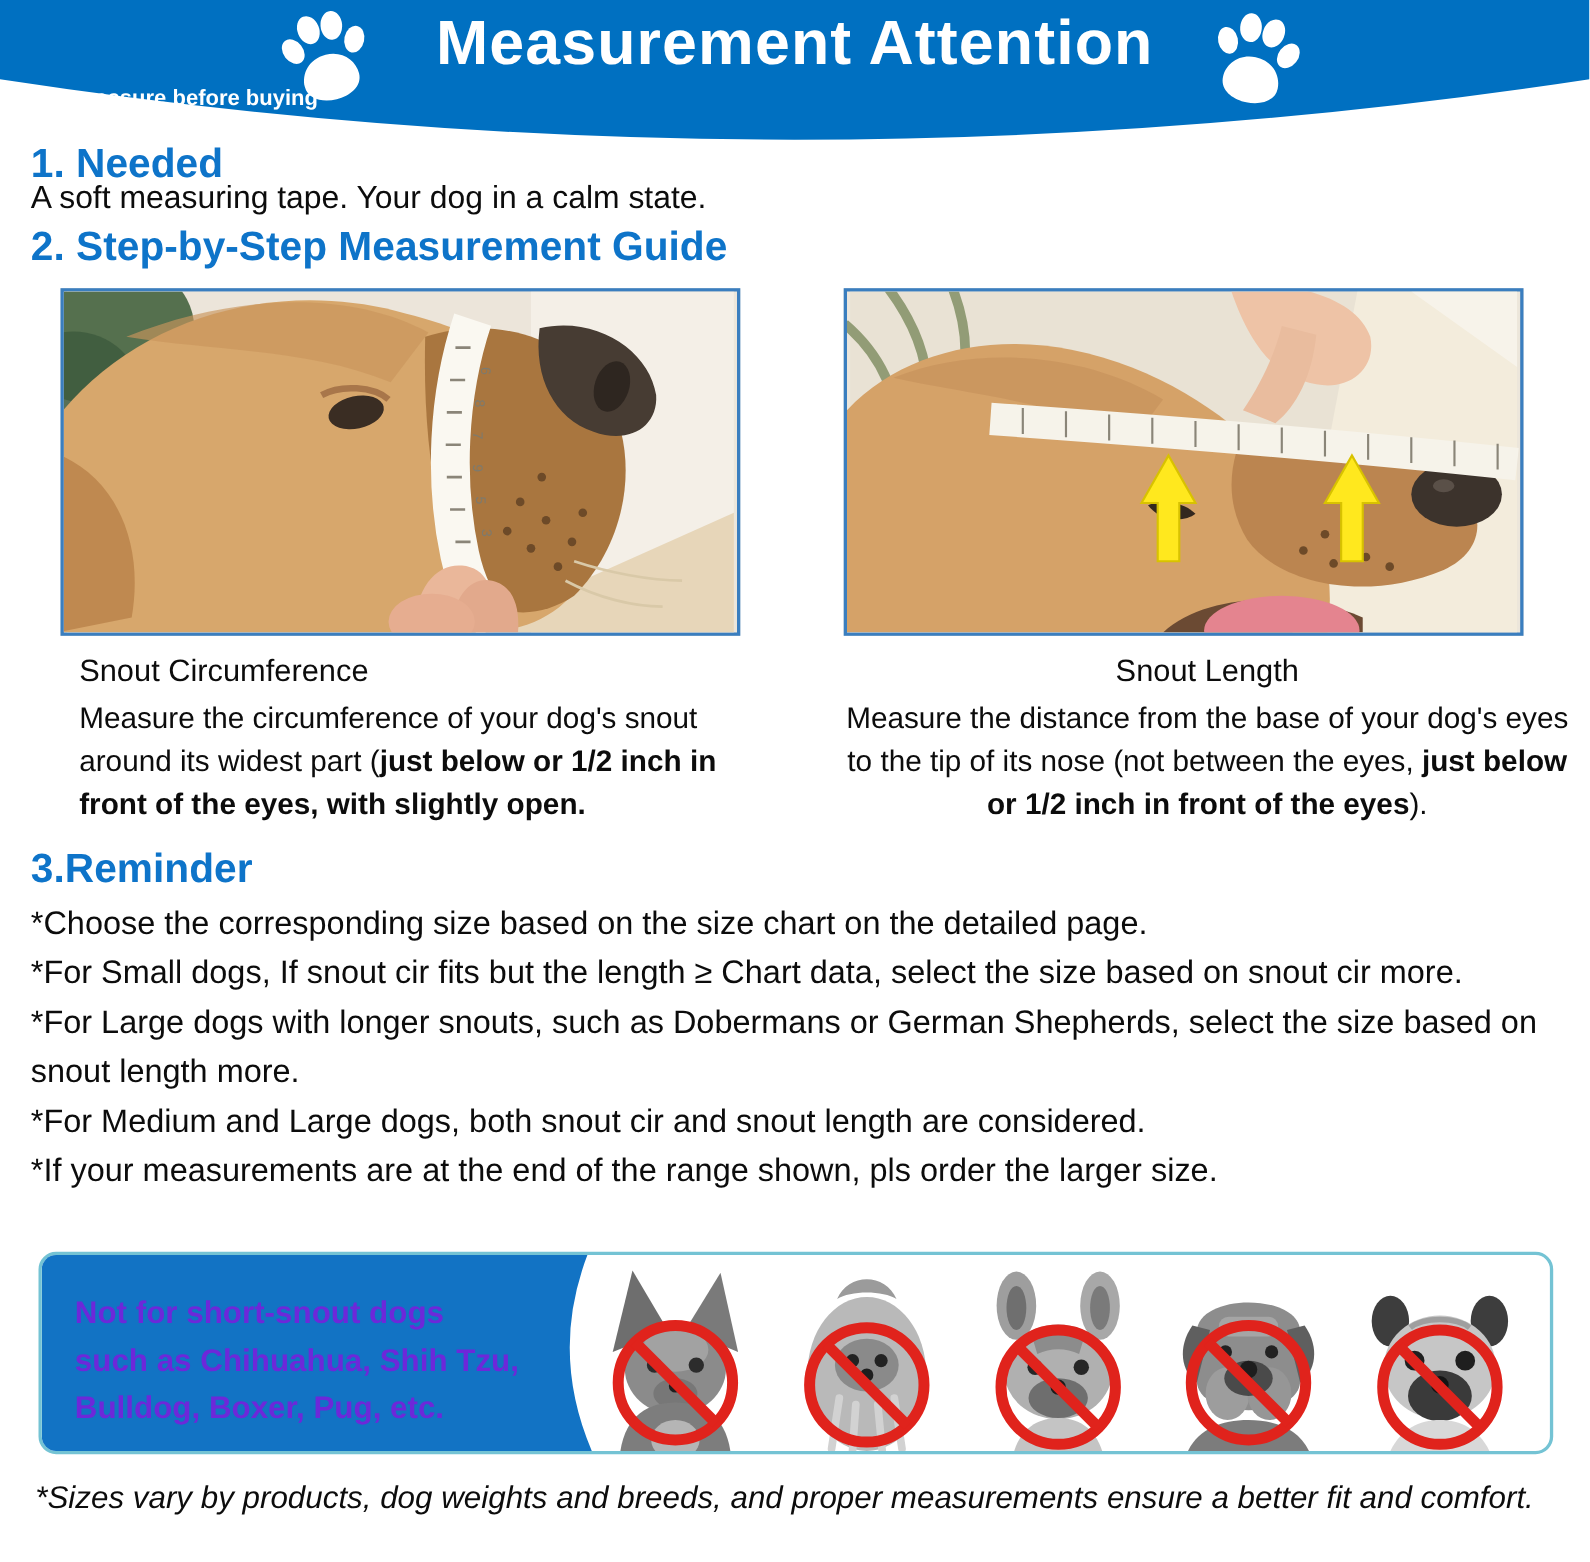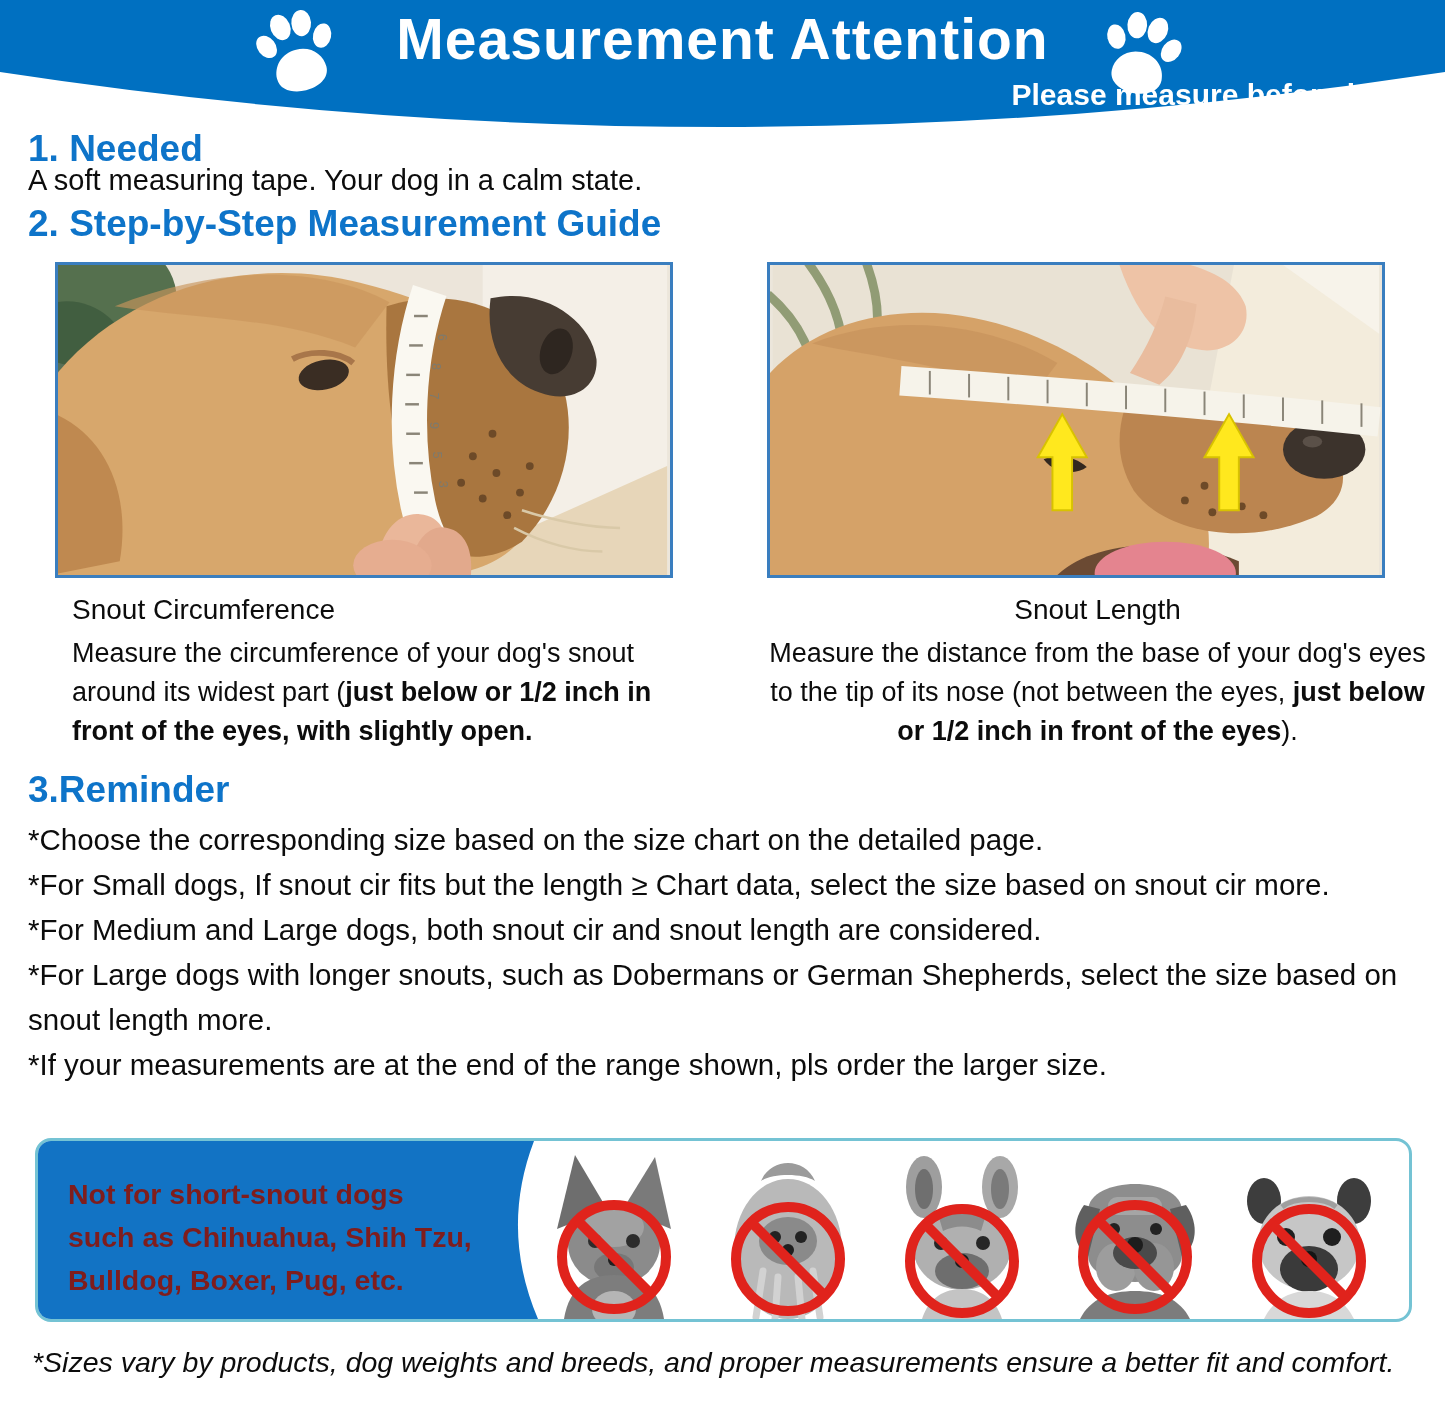--- a/index.html
+++ b/index.html
@@ -5,22 +5,22 @@
   html,body{margin:0;padding:0;}
   body{
     width:1445px;height:1420px;position:relative;background:#fff;
     font-family:"Liberation Sans",sans-serif;color:#0c0c0c;overflow:hidden;
   }
   
   .banner{position:absolute;top:0;left:0;width:1445px;height:132px;}
   .banner svg.bg{position:absolute;top:0;left:0;width:100%;height:100%;}
   .banner-title{position:absolute;top:6px;left:0;width:100%;text-align:center;
     font-size:57px;font-weight:bold;color:#fff;letter-spacing:1px;}
-  .banner-sub{position:absolute;top:78px;left:0;width:100%;text-align:right;
-    font-size:30px;font-weight:bold;color:#fff;}
+  .banner-sub{position:absolute;top:78px;left:0;width:100%;text-align:left;
+    font-size:20px;font-weight:bold;color:#fff;}
   .paw{position:absolute;width:82px;height:90px;}
   .paw-left{left:254px;top:4px;transform:rotate(-14deg);}
   .paw-right{left:1100px;top:6px;transform:rotate(12deg);}
   
   .h-blue{position:absolute;left:28px;margin:0;font-size:37px;font-weight:bold;color:#0e74c9;}
   #h-needed{top:128px;}
   #needed-body{position:absolute;top:164px;left:28px;margin:0;font-size:29px;}
   #h-guide{top:203px;}
   
   .photo{position:absolute;top:262px;width:618px;height:316px;
@@ -37,21 +37,21 @@
   .cap .b{font-weight:bold;}
   
   #h-reminder{top:769px;}
   .reminder{position:absolute;top:817px;left:28px;width:1400px;}
   .reminder p{margin:0;font-size:29.5px;line-height:45px;}
   
   .warnbox{position:absolute;top:1138px;left:35px;width:1377px;height:184px;
     border:3px solid #74c3d4;border-radius:16px;background:#fff;
     box-sizing:border-box;overflow:hidden;}
   .warnbox svg.blue{position:absolute;top:0;left:0;width:560px;height:100%;}
-  .warn-text{position:absolute;left:30px;top:32px;color:#7f1d1d;font-weight:bold;
+  .warn-text{position:absolute;left:30px;top:32px;color:#6d28d9;font-weight:bold;
     font-size:28.5px;line-height:43px;}
   .dogs{position:absolute;left:480px;top:0;right:4px;height:100%;
     display:flex;align-items:flex-end;justify-content:space-between;padding:0 10px;}
   .dog{width:172px;height:170px;flex:0 0 auto;}
   .dog svg{display:block;width:100%;height:100%;}
   
   .footer{position:absolute;top:1338px;left:28px;width:1404px;}
   .footer p{margin:4px;font-size:28.5px;line-height:40px;font-style:italic;}
 </style>
 </head>
@@ -200,22 +200,22 @@
 </div>
 <div class="cap" id="cap-right">
   <h4>Snout Length</h4>
   <p><span>Measure the distance from the base of your dog's eyes to the tip of its nose (not between the eyes, </span><span class="b">just below or 1/2 inch in front of the eyes</span><span>).</span></p>
 </div>
 
 <h2 class="h-blue" id="h-reminder">3.Reminder</h2>
 <div class="reminder">
   <p>*Choose the corresponding size based on the size chart on the detailed page.</p>
   <p>*For Small dogs, If snout cir fits but the length ≥ Chart data, select the size based on snout cir more.</p>
+  <p>*For Large dogs with longer snouts, such as Dobermans or German Shepherds, select the size based on snout length more.</p>
   <p>*For Medium and Large dogs, both snout cir and snout length are considered.</p>
-  <p>*For Large dogs with longer snouts, such as Dobermans or German Shepherds, select the size based on snout length more.</p>
   <p>*If your measurements are at the end of the range shown, pls order the larger size.</p>
 </div>
 
 <div class="warnbox">
   <svg class="blue" viewBox="0 0 560 178" preserveAspectRatio="none">
     <path d="M0,0 H496 Q462,89 500,178 H0 Z" fill="#1273c4"></path>
   </svg>
   <div class="warn-text">
     <div>Not for short-snout dogs</div>
     <div>such as Chihuahua, Shih Tzu,</div>

